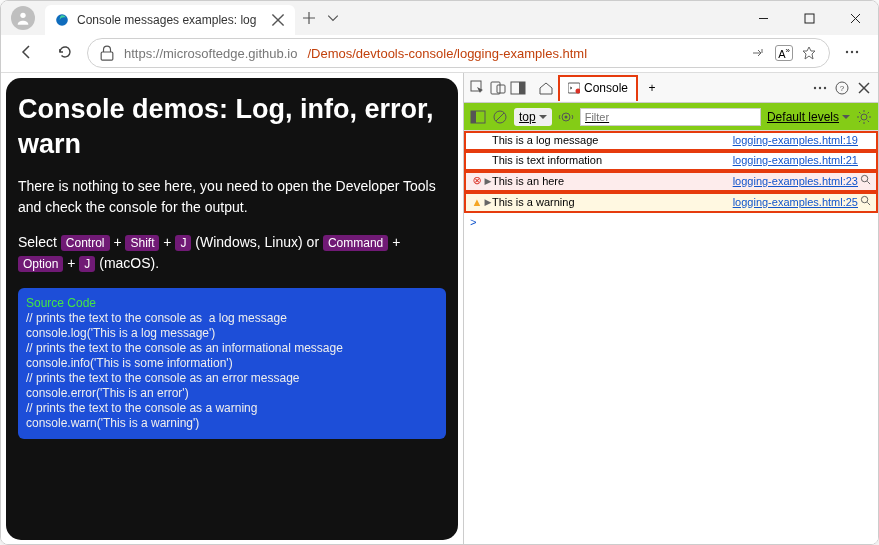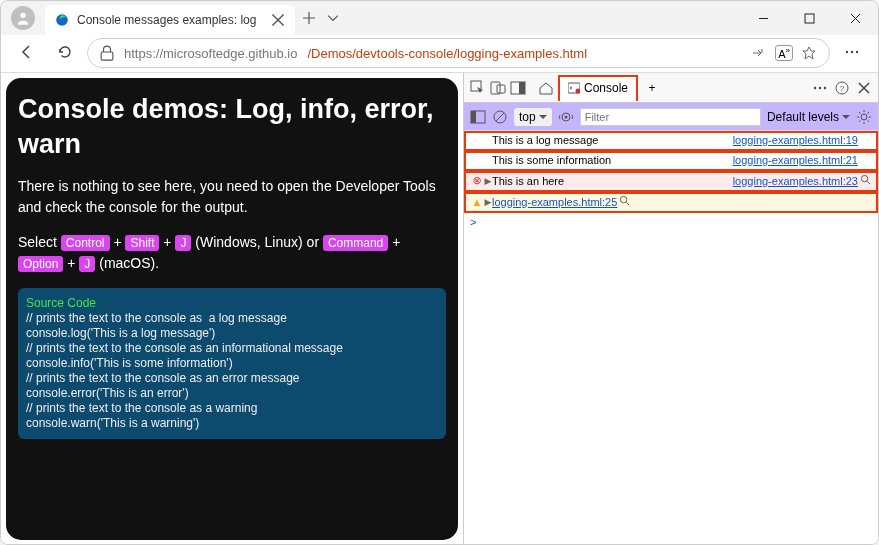--- a/index.html
+++ b/index.html
@@ -31,35 +31,35 @@
 .urlfield-spacer { flex:1; }
 .url-icons { display:flex; gap:8px; align-items:center; }
 
 
 .main { height:472px; display:flex; }
 
 .page { width:462px; background:#fff; padding:5px 5px 5px 5px; }
 .pagebody { background:#111; color:#fff; height:100%; border-radius:15px; padding:14px 12px; }
 .pagebody h1 { font-size:27px; font-weight:700; line-height:1.3; margin-bottom:14px; }
 .pagebody p { font-size:14px; line-height:1.5; margin-bottom:14px; }
-kbd { background:#d946ef; color:#fff; padding:1px 5px; border-radius:3px; font-size:12px; font-family:inherit; }
-.codeblock { background:#0c4a6e; border-radius:6px; font-family:"Consolas","Courier New",monospace; font-size:12px; padding:8px; white-space:pre; overflow:hidden; }
+kbd { background:#701a75; color:#fff; padding:1px 5px; border-radius:3px; font-size:12px; font-family:inherit; }
+.codeblock { background:#1d4ed8; border-radius:6px; font-family:"Consolas","Courier New",monospace; font-size:12px; padding:8px; white-space:pre; overflow:hidden; }
 .code-title { color:#44e544; }
 .code-body { color:#eee; }
 
 
 .devtools { flex:1; border-left:1px solid #ccc; background:#f8f8f8; display:flex; flex-direction:column; font-size:12px; }
 .dt-tabs { height:30px; display:flex; align-items:center; padding:0 6px; gap:4px; border-bottom:1px solid #ccc; }
 .dt-tab { display:flex; align-items:center; gap:4px; padding:3px 8px; border:2px solid transparent; height:26px; }
 .dt-tab.active { border:2px solid #e63b0d; background:#fff; position:relative; }
 .dt-tab.active::after { content:""; position:absolute; bottom:-2px; left:0; right:0; height:2px; background:#fff; }
 .dt-moretab { width:20px; display:flex; justify-content:center; cursor:pointer; }
 .dt-right { margin-left:auto; display:flex; gap:6px; align-items:center; }
 
-.dt-toolbar { height:28px; display:flex; align-items:center; padding:0 6px; gap:6px; border-bottom:1px solid #ddd; background:#c4b5fd; }
+.dt-toolbar { height:28px; display:flex; align-items:center; padding:0 6px; gap:6px; border-bottom:1px solid #ddd; background:#84cc16;text-decoration:underline; }
 .dt-dropdown { display:flex; align-items:center; gap:3px; background:#f0f0f0; border-radius:3px; padding:2px 5px; cursor:pointer; }
 .dt-filter { flex:1; height:18px; border:1px solid #ccc; padding:0 4px; font-size:11px; }
 .dt-levels { display:flex; align-items:center; gap:3px; cursor:pointer; }
 
 .dt-console { flex:1; background:#fff; font-family:"Consolas","Courier New",monospace; font-size:11px; overflow:auto; }
 .console-row { display:flex; align-items:center; padding:3px 6px; border-bottom:2px solid #c4b5fd; }
 .console-row .ico { width:14px; text-align:center; }
 .console-row .tri { width:8px; text-align:center; color:#666; font-size:9px; }
 .console-row .msg { flex:1; }
 .console-row .src { color:#1155cc; text-decoration:underline; cursor:pointer; }
@@ -274,37 +274,38 @@
         <div class="console-row  hl">
           <span class="ico"></span>
           <span class="tri"></span>
           <span class="msg">This is a log message</span>
           <span class="src">logging-examples.html:19</span>
           <span class="mag"></span>
         </div>
         <div class="console-row  hl">
           <span class="ico"></span>
           <span class="tri"></span>
-          <span class="msg">This is some information</span>
+          <span class="msg">This is text information</span>
           <span class="src">logging-examples.html:21</span>
           <span class="mag"></span>
         </div>
         <div class="console-row err hl">
           <span class="ico"><span class="ico-err">⊗</span></span>
           <span class="tri">▶</span>
           <span class="msg">This is an here</span>
           <span class="src">logging-examples.html:23</span>
           <span class="mag"><svg width="11" height="11" viewBox="0 0 12 12">
               <circle cx="5" cy="5" r="3.5" fill="none" stroke="#555"></circle>
               <line x1="8" y1="8" x2="11" y2="11" stroke="#555"></line>
             </svg></span>
         </div>
         <div class="console-row warn hl">
           <span class="ico"><span class="ico-warn">▲</span></span>
           <span class="tri">▶</span>
+          <span class="msg">This is a warning</span>
           <span class="src">logging-examples.html:25</span>
           <span class="mag"><svg width="11" height="11" viewBox="0 0 12 12">
               <circle cx="5" cy="5" r="3.5" fill="none" stroke="#555"></circle>
               <line x1="8" y1="8" x2="11" y2="11" stroke="#555"></line>
             </svg></span>
         </div>
         <div class="console-prompt">&gt;</div>
       </div>
   </div>
 </div>

